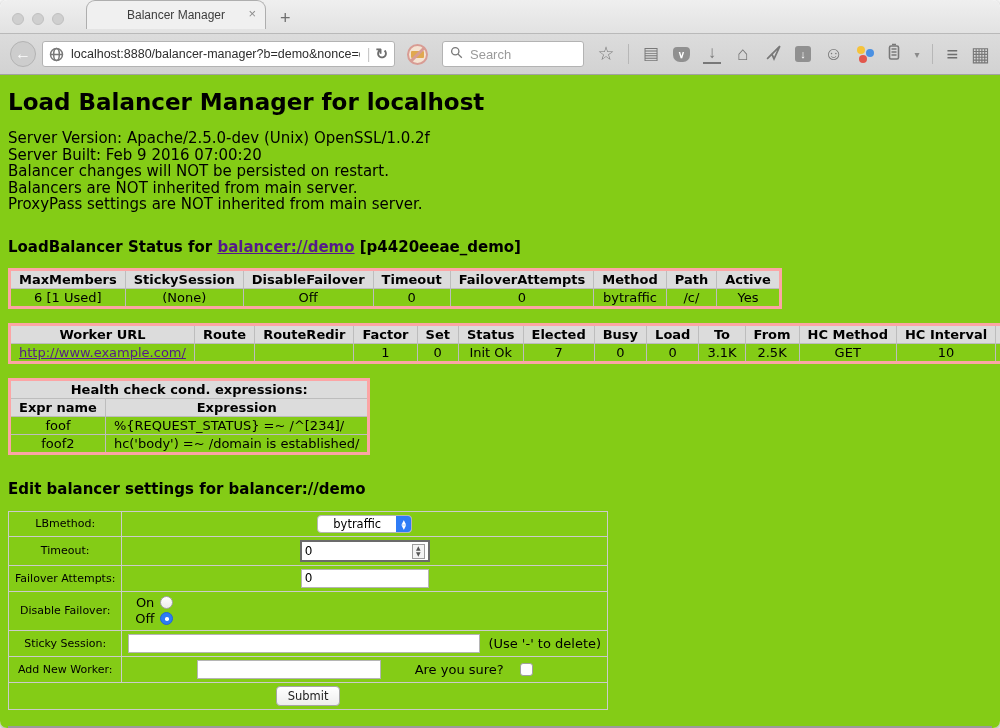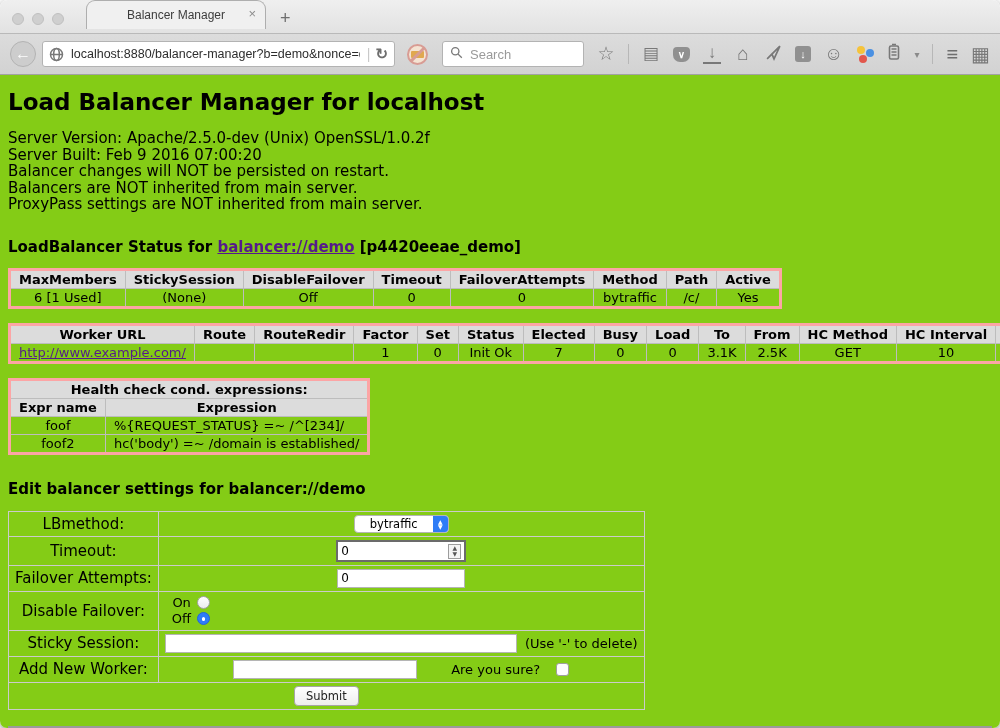--- a/index.html
+++ b/index.html
@@ -63,21 +63,21 @@
   a{color:#551a8b;text-decoration:underline;}
   table{border-collapse:collapse;font-size:13px;border:3px solid #fca5a5;}
   th,td{border:1px solid #bdbdbd;padding:1px 8px;text-align:center;white-space:nowrap;}
   th{background:#dcdcdc;font-weight:bold;}
   .tbl{margin-bottom:14px;}
   .worker-tbl td.lft, .hc-expr-cell{text-align:left;}
   .hc-tbl{margin-top:0;}
   
   .form-tbl{width:594px;border:1px solid #989898;margin-top:13px;}
   .form-tbl td{border:1px solid #cbcbcb;padding:3px 6px;height:18px;}
-  .form-tbl td.lbl{width:112px;font-size:15px;}
+  .form-tbl td.lbl{width:112px;font-size:11px;}
   .fld{display:flex;align-items:center;justify-content:center;gap:8px;}
   .select{width:95px;height:18px;background:#fff;border:1px solid #b5b5b5;border-radius:4px;
           display:inline-flex;align-items:center;box-sizing:border-box;overflow:hidden;}
   .select .sel-val{flex:1;font-size:11.5px;text-align:center;}
   .select .stepper{width:15px;height:18px;background:#2e7cf6;border-radius:0 3px 3px 0;display:flex;
                    flex-direction:column;align-items:center;justify-content:center;color:#fff;font-size:6px;line-height:5px;}
   .num-wrap{position:relative;display:inline-block;}
   .num-input{width:120px;height:18px;border:2px solid #6b6b6b;font-size:12px;padding:0 3px;box-sizing:content-box;
              font-family:"DejaVu Sans",sans-serif;}
   .num-stepper{position:absolute;right:5px;top:4px;width:13px;height:15px;border:1px solid #9d9d9d;background:#f4f4f4;

